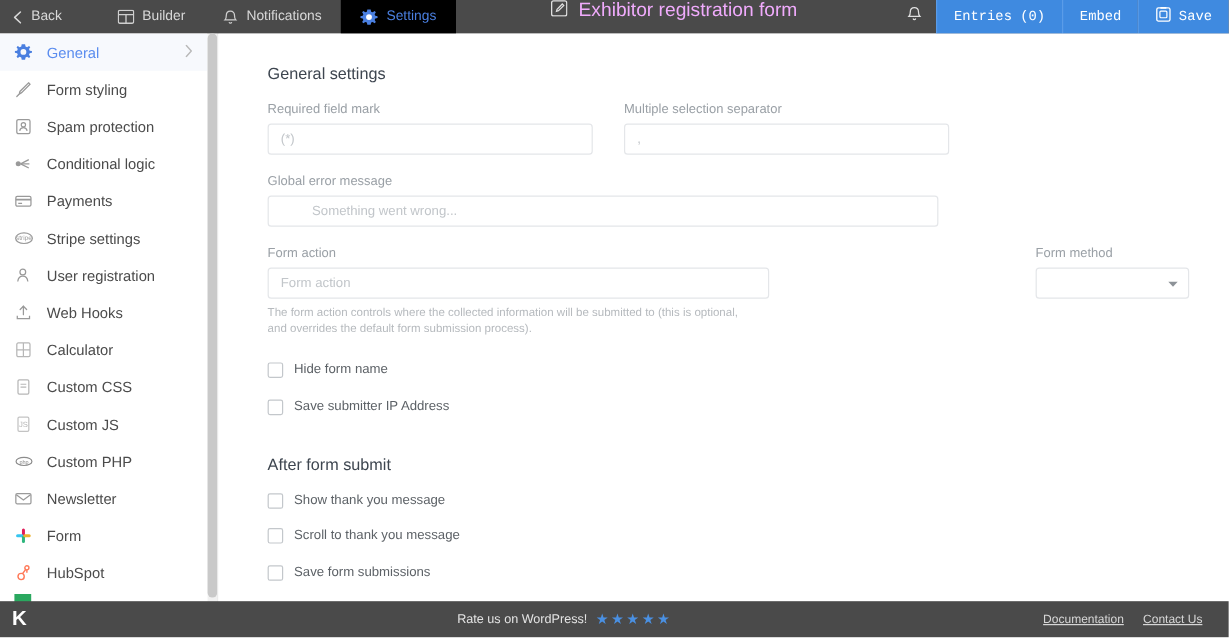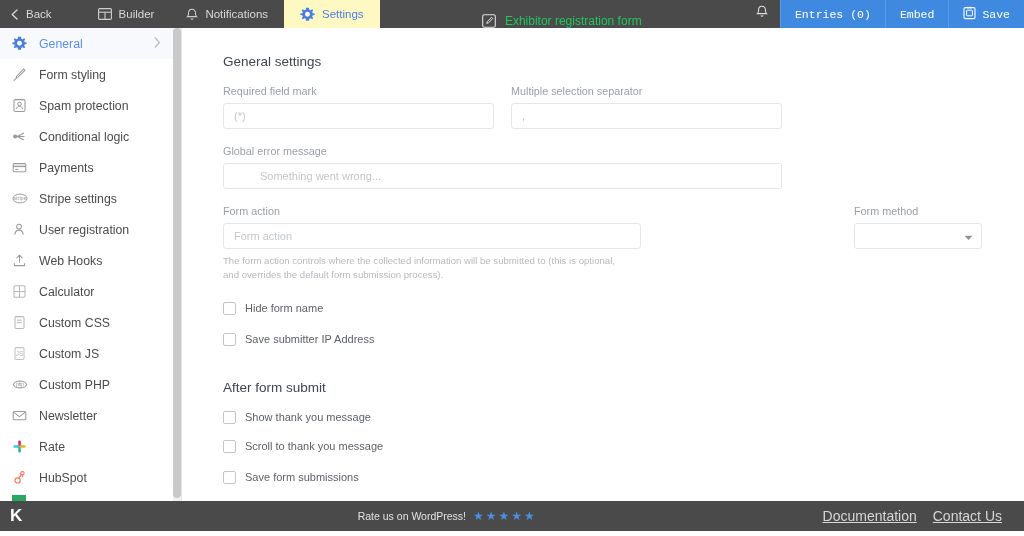--- a/index.html
+++ b/index.html
@@ -15,27 +15,27 @@
   .topbar {
     position: absolute; top: 0; left: 0; width: 1024px; height: 28px;
     background: #4a4a4a; display: flex; align-items: stretch;
   }
   .tb-item {
     display: flex; align-items: center; gap: 7px;
     padding: 0 16px; color: #d8d8d8; font-size: 11.5px;
     white-space: nowrap; cursor: pointer;
   }
   .tb-back { padding-left: 10px; padding-right: 30px; }
-  .tb-item.active { background: #fef9c3; color: #4a7fe0; }
+  .tb-item.active { background: #000000; color: #4a7fe0; }
   .tb-icon { display: flex; align-items: center; justify-content: center; }
   .tb-icon svg { display: block; }
 
   .tb-title-wrap {
-    flex: 1; display: flex; align-items: flex-end; justify-content: center;
-    gap: 9px; color: #22c55e; font-size: 12px;
+    flex: 1; display: flex; align-items: flex-start; justify-content: center;
+    gap: 9px; color: #f0abfc; font-size: 16px;
   }
   .tb-right { display: flex; align-items: stretch; font-family: Liberation Mono, monospace; }
   .bell-btn {
     display: flex; align-items: center; justify-content: center;
     width: 36px; cursor: pointer;
   }
   .blue-btn {
     background: #3f8ae0; color: #fff; font-size: 11.5px;
     display: flex; align-items: center; justify-content: center;
     gap: 6px; padding: 0 14px; cursor: pointer;
@@ -89,21 +89,21 @@
   
   .main {
     position: absolute; top: 28px; left: 182px;
     width: 842px; height: 478px; background: #fff;
     overflow: hidden;
   }
   .section-title {
     font-size: 13.5px; color: #3e4650; margin: 26px 0 0 41px;
   }
   .form-grid { margin: 0 0 0 41px; }
-  .row { display: flex; gap: 17px; margin-top: 16px; }
+  .row { display: flex; gap: 26px; margin-top: 16px; }
   .fg { display: flex; flex-direction: column; }
   .fg-label {
     font-size: 10.8px; color: #9aa0a6; margin-bottom: 6px;
   }
   .inp {
     height: 26px; border: 1px solid #e4e6e9; border-radius: 3px;
     background: #fff; font-size: 11px; color: #55595e;
     padding: 0 10px; outline: none; font-family: "Liberation Sans", sans-serif;
   }
   .inp::placeholder { color: #c2c6ca; }
@@ -163,21 +163,21 @@
     flex: 1; display: flex; align-items: flex-end;
     justify-content: center; gap: 7px;
   }
   .foot-rate { font-size: 10.5px; color: #e3e3e3; }
   .stars { display: flex; gap: 2px; }
   .star { color: #4a90e2; font-size: 12px; line-height: 1; }
   .foot-right {
     display: flex; gap: 16px; margin-right: 22px;
   }
   .foot-link {
-    font-size: 14px; color: #d6d6d6;
+    font-size: 10px; color: #d6d6d6;
     text-decoration: underline; cursor: pointer;
   }
 </style>
 </head>
 <body>
 
 <div class="app">
 
   <div class="topbar">
 
@@ -405,21 +405,21 @@
 
     <div class="side-item">
       <span class="side-ico">
         <svg width="15" height="15" viewBox="0 0 15 15">
           <rect x="6.3" y="1.4" width="2.5" height="6.2" rx="1.25" fill="#e01e5a"></rect>
           <rect x="1.4" y="6.3" width="6.2" height="2.5" rx="1.25" fill="#36c5f0"></rect>
           <rect x="6.3" y="7.4" width="2.5" height="6.2" rx="1.25" fill="#2eb67d"></rect>
           <rect x="7.4" y="6.3" width="6.2" height="2.5" rx="1.25" fill="#ecb22e"></rect>
         </svg>
       </span>
-      <span>Rate</span>
+      <span>Form</span>
     </div>
 
     <div class="side-item">
       <span class="side-ico">
         <svg width="15" height="15" viewBox="0 0 15 15">
             <circle cx="10.4" cy="3.2" r="1.7" fill="none" stroke="#ff7a59" stroke-width="1.2"></circle>
             <circle cx="5.6" cy="10.4" r="2.6" fill="none" stroke="#ff7a59" stroke-width="1.2"></circle>
             <line x1="9.4" y1="4.6" x2="6.6" y2="8.2" stroke="#ff7a59" stroke-width="1.2"></line>
             <line x1="10.4" y1="5" x2="10.4" y2="7.3" stroke="#ff7a59" stroke-width="1.2"></line>
           </svg>

